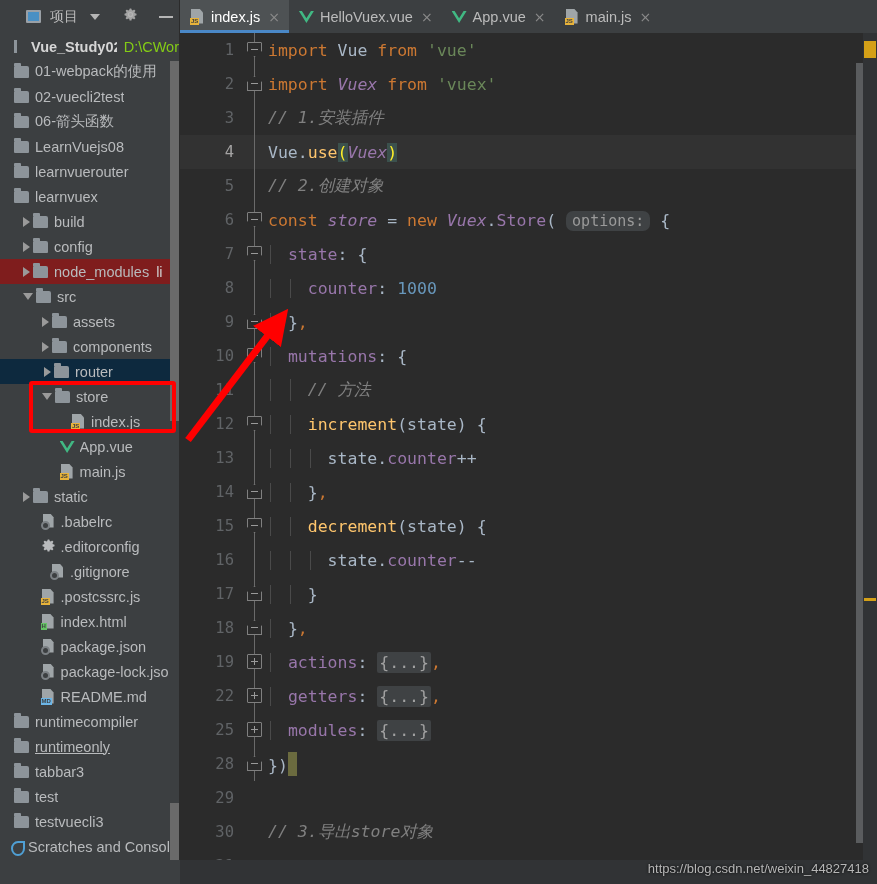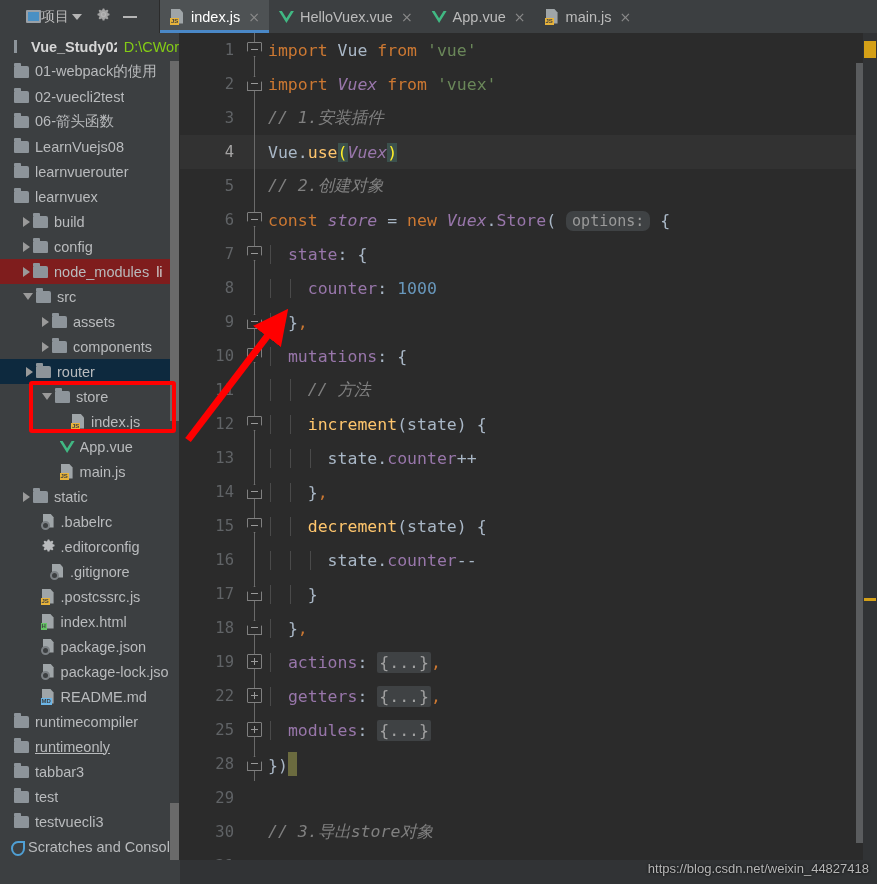--- a/index.html
+++ b/index.html
@@ -19,24 +19,25 @@
 
   
   .topbar {
     height: 33px;
     display: flex;
     align-items: stretch;
     background: #3c3f41;
     flex: none;
   }
   .tool-head {
-    width: 160px;
+    width: 180px;
     display: flex;
     align-items: center;
     padding-left: 26px;
+    gap: 9px;
     background: #3c3f41;
     border-right: 1px solid #2b2b2b;
   }
   .proj-icon {
     width: 15px; height: 13px;
     border: 2px solid #9aa0a6;
     background: #4a90c4;
     border-radius: 1px;
     flex: none;
   }
@@ -532,21 +533,21 @@
           <div class="row" style="padding-left: 42px;">
             <span class="arrow right"></span>
             <span class="folder"></span>
             <span class="lbl">assets</span>
           </div>
           <div class="row" style="padding-left: 42px;">
             <span class="arrow right"></span>
             <span class="folder"></span>
             <span class="lbl">components</span>
           </div>
-          <div class="row sel-blue" style="padding-left: 26px;">
+          <div class="row sel-blue" style="padding-left: 44px;">
             <span class="arrow right"></span>
             <span class="folder"></span>
             <span class="lbl">router</span>
           </div>
           <div class="row" style="padding-left: 42px;">
             <span class="arrow down"></span>
             <span class="folder"></span>
             <span class="lbl">store</span>
           </div>
           <div class="row" style="padding-left: 61px;">

